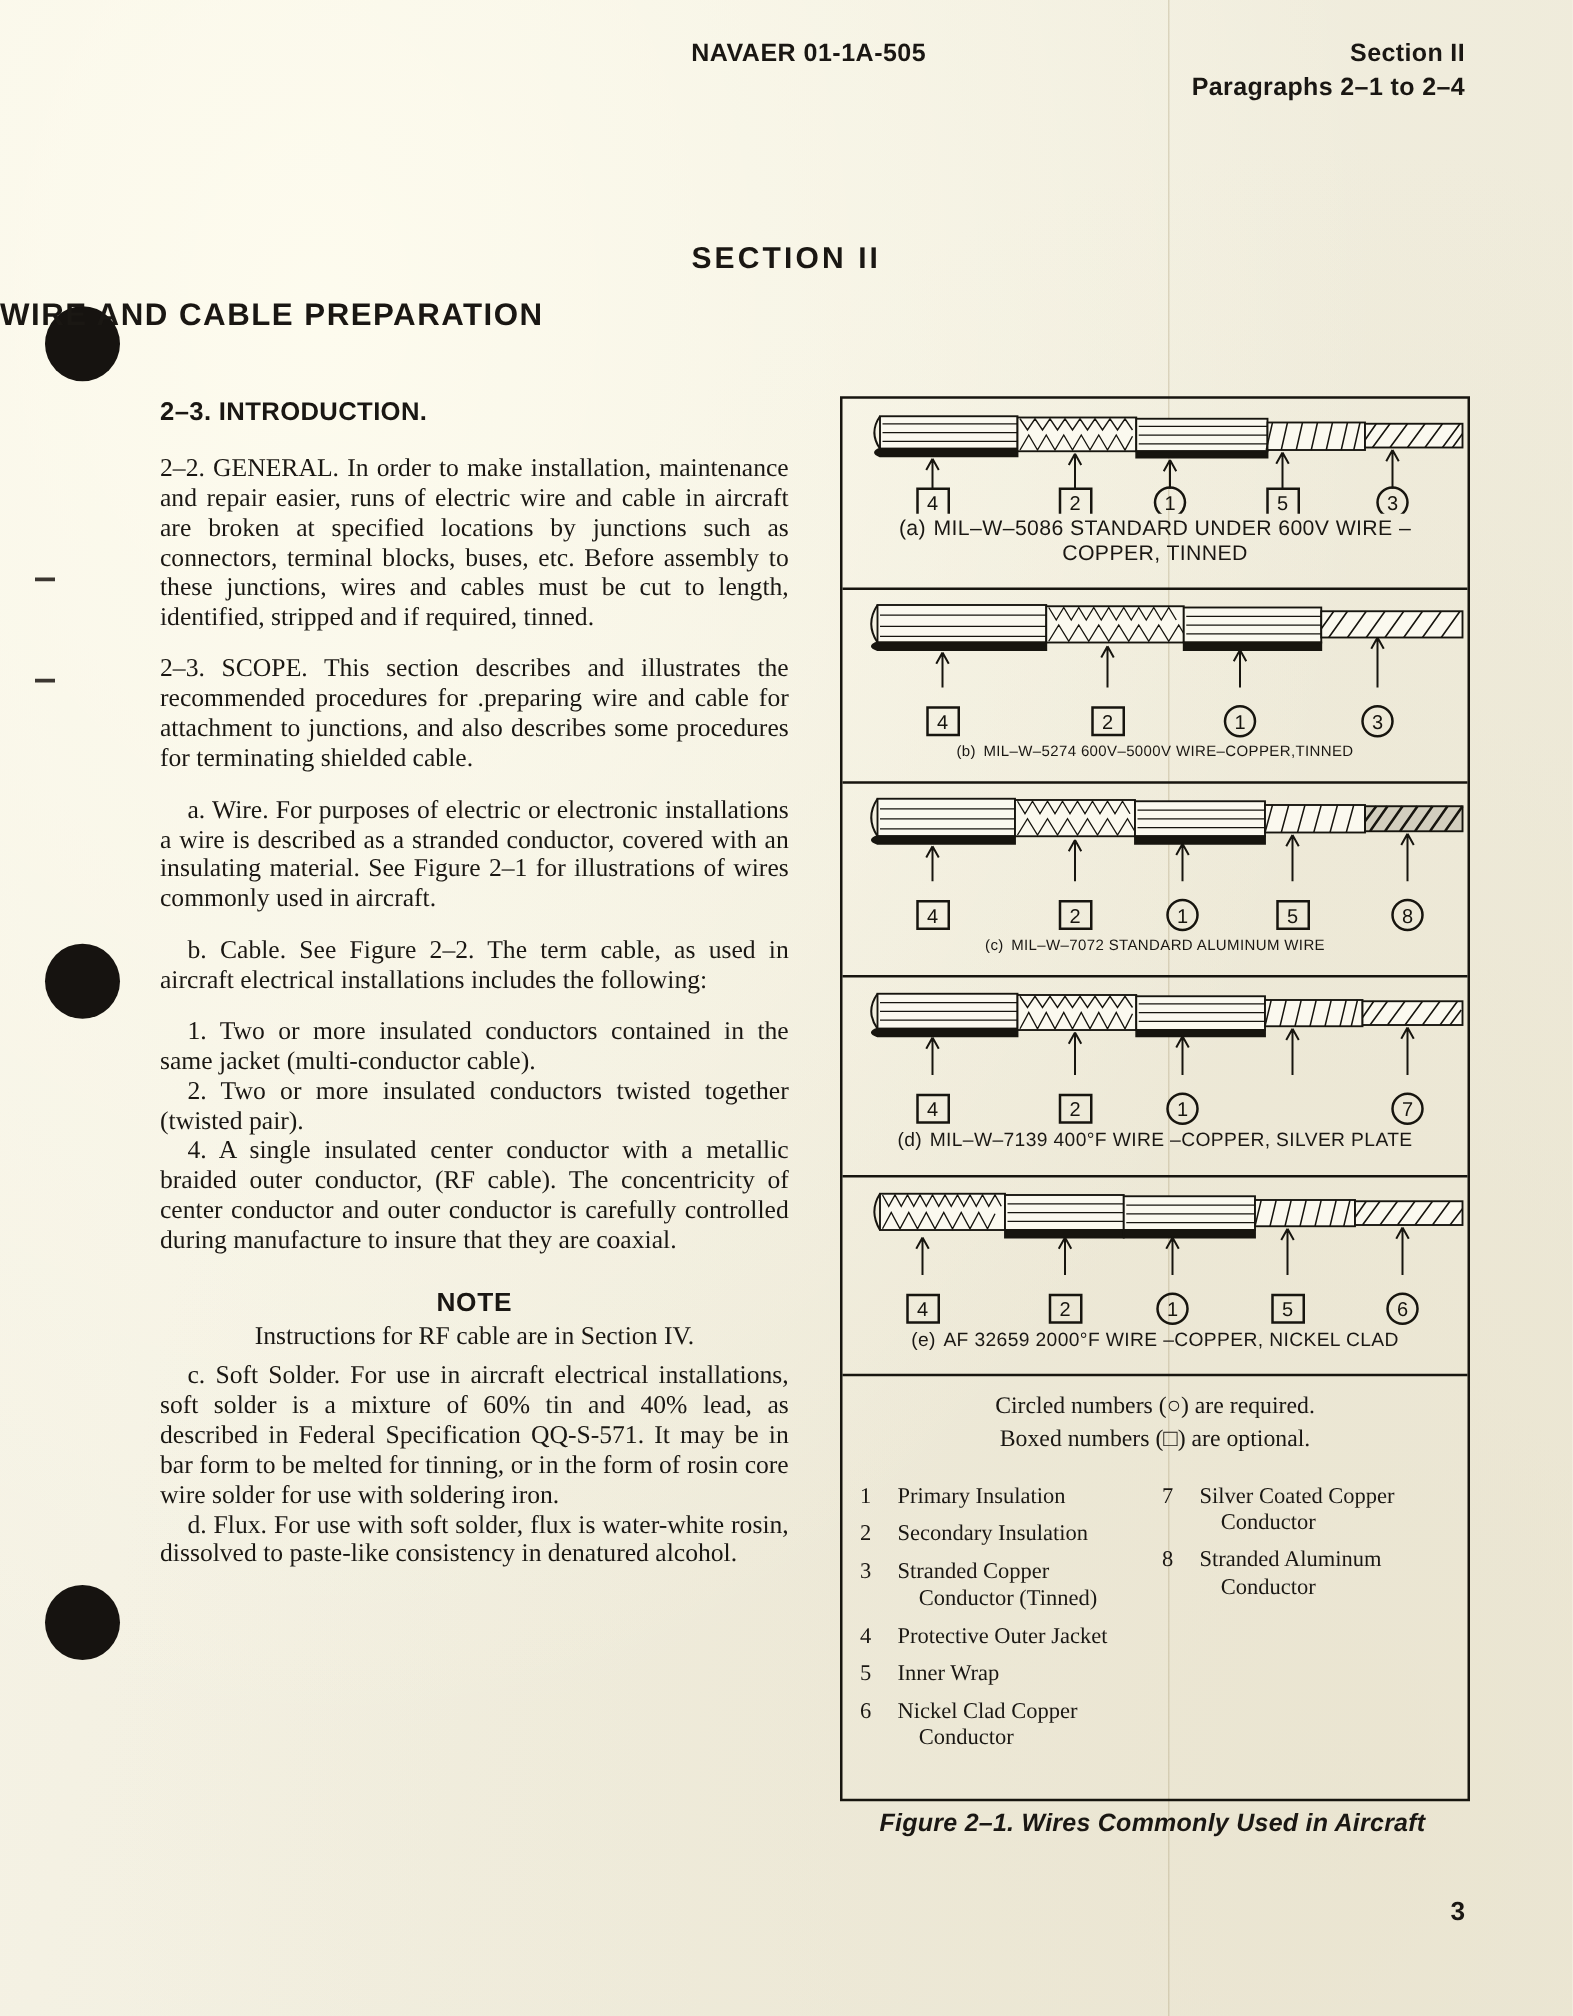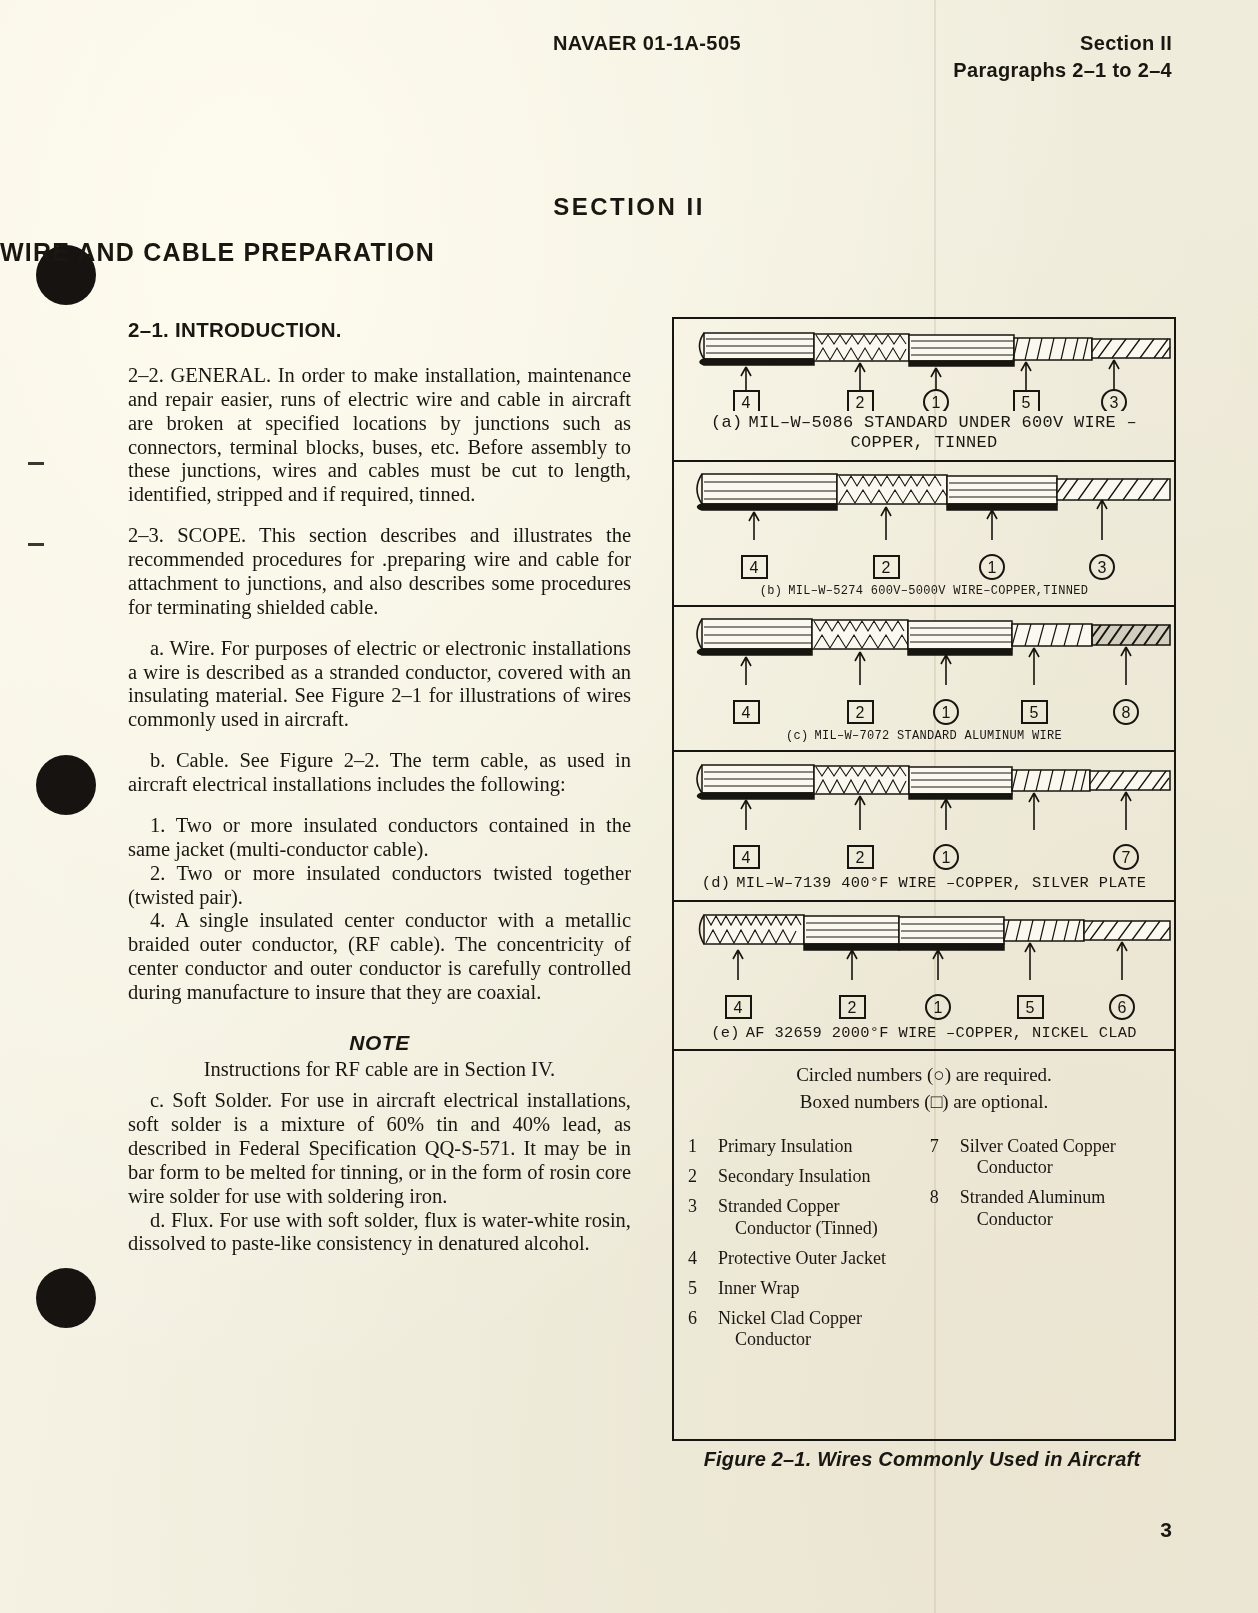--- a/index.html
+++ b/index.html
@@ -72,36 +72,35 @@
   .h-run.sp{margin-top:50px;margin-bottom:8px;}
   .p{margin:0 0 17px 0;text-align:justify;}
   .p.tight{margin-bottom:0;}
   .p.ind{text-indent:22px;}
   .p.num{text-indent:22px;margin-bottom:0;}
   .p.gap{margin-top:17px;}
   .note-hd{
     text-align:center;font-family:"Liberation Sans",sans-serif;
     font-weight:bold;font-size:21px;letter-spacing:.6px;
     margin:26px 0 3px 0;
-    font-style:italic;
   }
   .note-bd{text-align:center;margin:0 0 7px 0;}
 
   
   .fig{
     position:absolute;left:672px;top:317px;width:500px;height:1120px;
     border:2.5px solid #17150f;background:transparent;
   }
   .panel{position:relative;border-bottom:2px solid #17150f;}
   .panel:last-child{border-bottom:none;}
   .wirebox{position:relative;height:92px;}
   .cap{
-    font-family:Liberation Mono, monospace;
+    font-family:Liberation Sans, sans-serif;
     font-size:17px;letter-spacing:.3px;text-align:center;
-    padding:2px 0 7px 0;line-height:1.18;white-space:nowrap;
+    padding:2px 0 17px 0;line-height:1.18;white-space:nowrap;
   }
   .cap.small{font-size:12px;}
   .cap.xsmall{font-size:15.4px;}
   .cap .lbl{display:inline-block;margin-right:6px;}
 
   svg.wire{display:block;width:100%;height:100%;}
 
   
   .legend{padding:10px 0 14px 0;}
   .leg-note{
@@ -142,21 +141,21 @@
   <div class="hdr-right">
     <div class="l1">Section II</div>
     <div class="l2">Paragraphs 2–1 to 2–4</div>
   </div>
 </div>
 
 <div class="sec-title">SECTION  II</div>
 <div class="sec-sub">WIRE AND CABLE PREPARATION</div>
 
 <div class="col">
-  <div class="h-run">2–1.  INTRODUCTION.</div>
+  <div class="h-run">2–3.  INTRODUCTION.</div>
   <p class="p">2–2.  GENERAL.  In order to make installation, maintenance and repair easier, runs of electric wire and cable in aircraft are broken at specified locations by junctions such as connectors, terminal blocks, buses, etc.  Before assembly to these junctions, wires and cables must be cut to length, identified, stripped and if required, tinned.</p>
   <p class="p">2–3.  SCOPE.  This section describes and illustrates the recommended procedures for .preparing wire and cable for attachment to junctions, and also describes some procedures for terminating shielded cable.</p>
   <p class="p ind">a.  Wire.  For purposes of electric or electronic installations a wire is described as a stranded conductor, covered with an insulating material.  See Figure 2–1 for illustrations of wires commonly used in aircraft.</p>
   <p class="p ind gap">b.  Cable.  See Figure 2–2.  The term cable, as used in aircraft electrical installations includes the following:</p>
   <p class="p num">1.  Two or more insulated conductors contained in the same jacket (multi-conductor cable).</p>
   <p class="p num">2.  Two or more insulated conductors twisted together (twisted pair).</p>
   <p class="p num">4.  A single insulated center conductor with a metallic braided outer conductor, (RF cable).  The concentricity of center conductor and outer conductor is carefully controlled during manufacture to insure that they are coaxial.</p>
   <div class="note-hd">NOTE</div>
   <p class="note-bd">Instructions for RF cable are in Section IV.</p>
   <p class="p ind tight">c. Soft Solder.  For use in aircraft electrical installations, soft solder is a mixture of 60% tin and 40% lead, as described in Federal Specification QQ-S-571.  It may be in bar form to be melted for tinning, or in the form of rosin core wire solder for use with soldering iron.</p>

